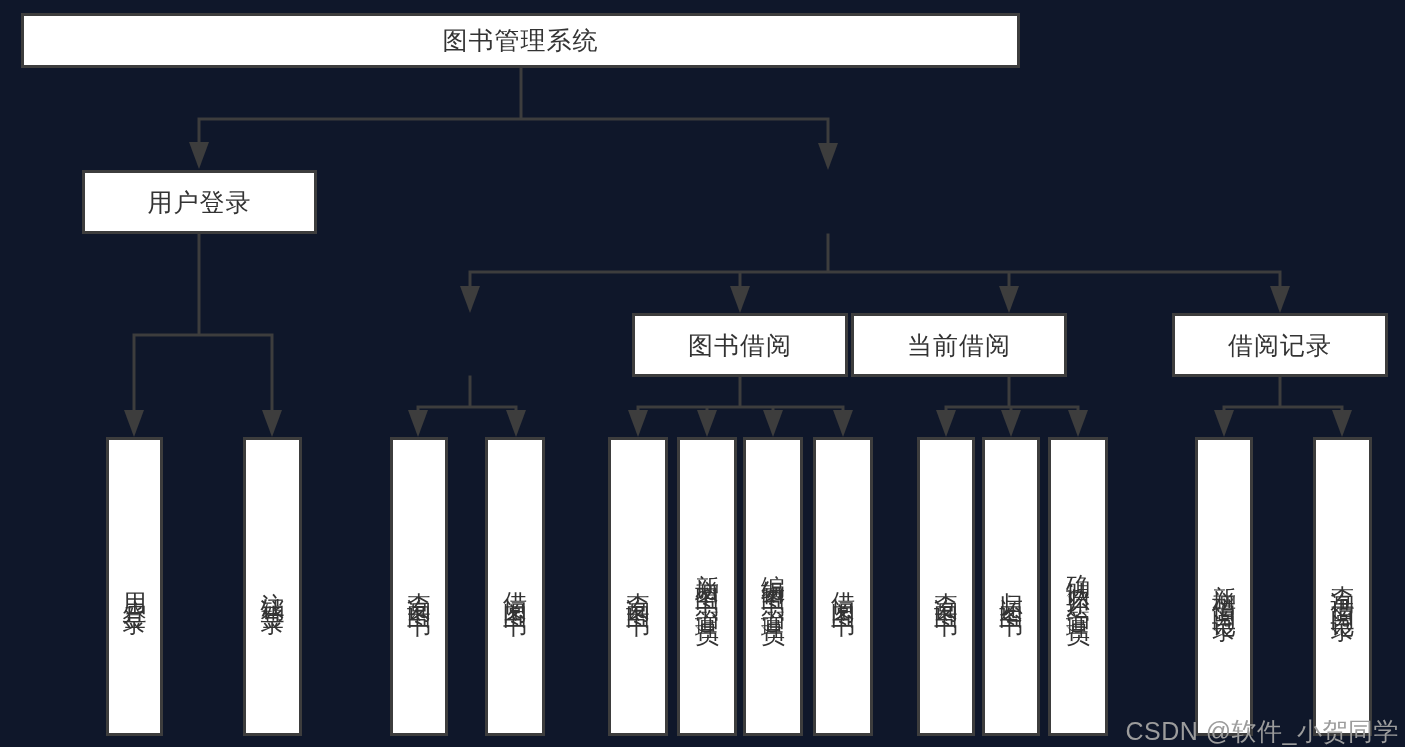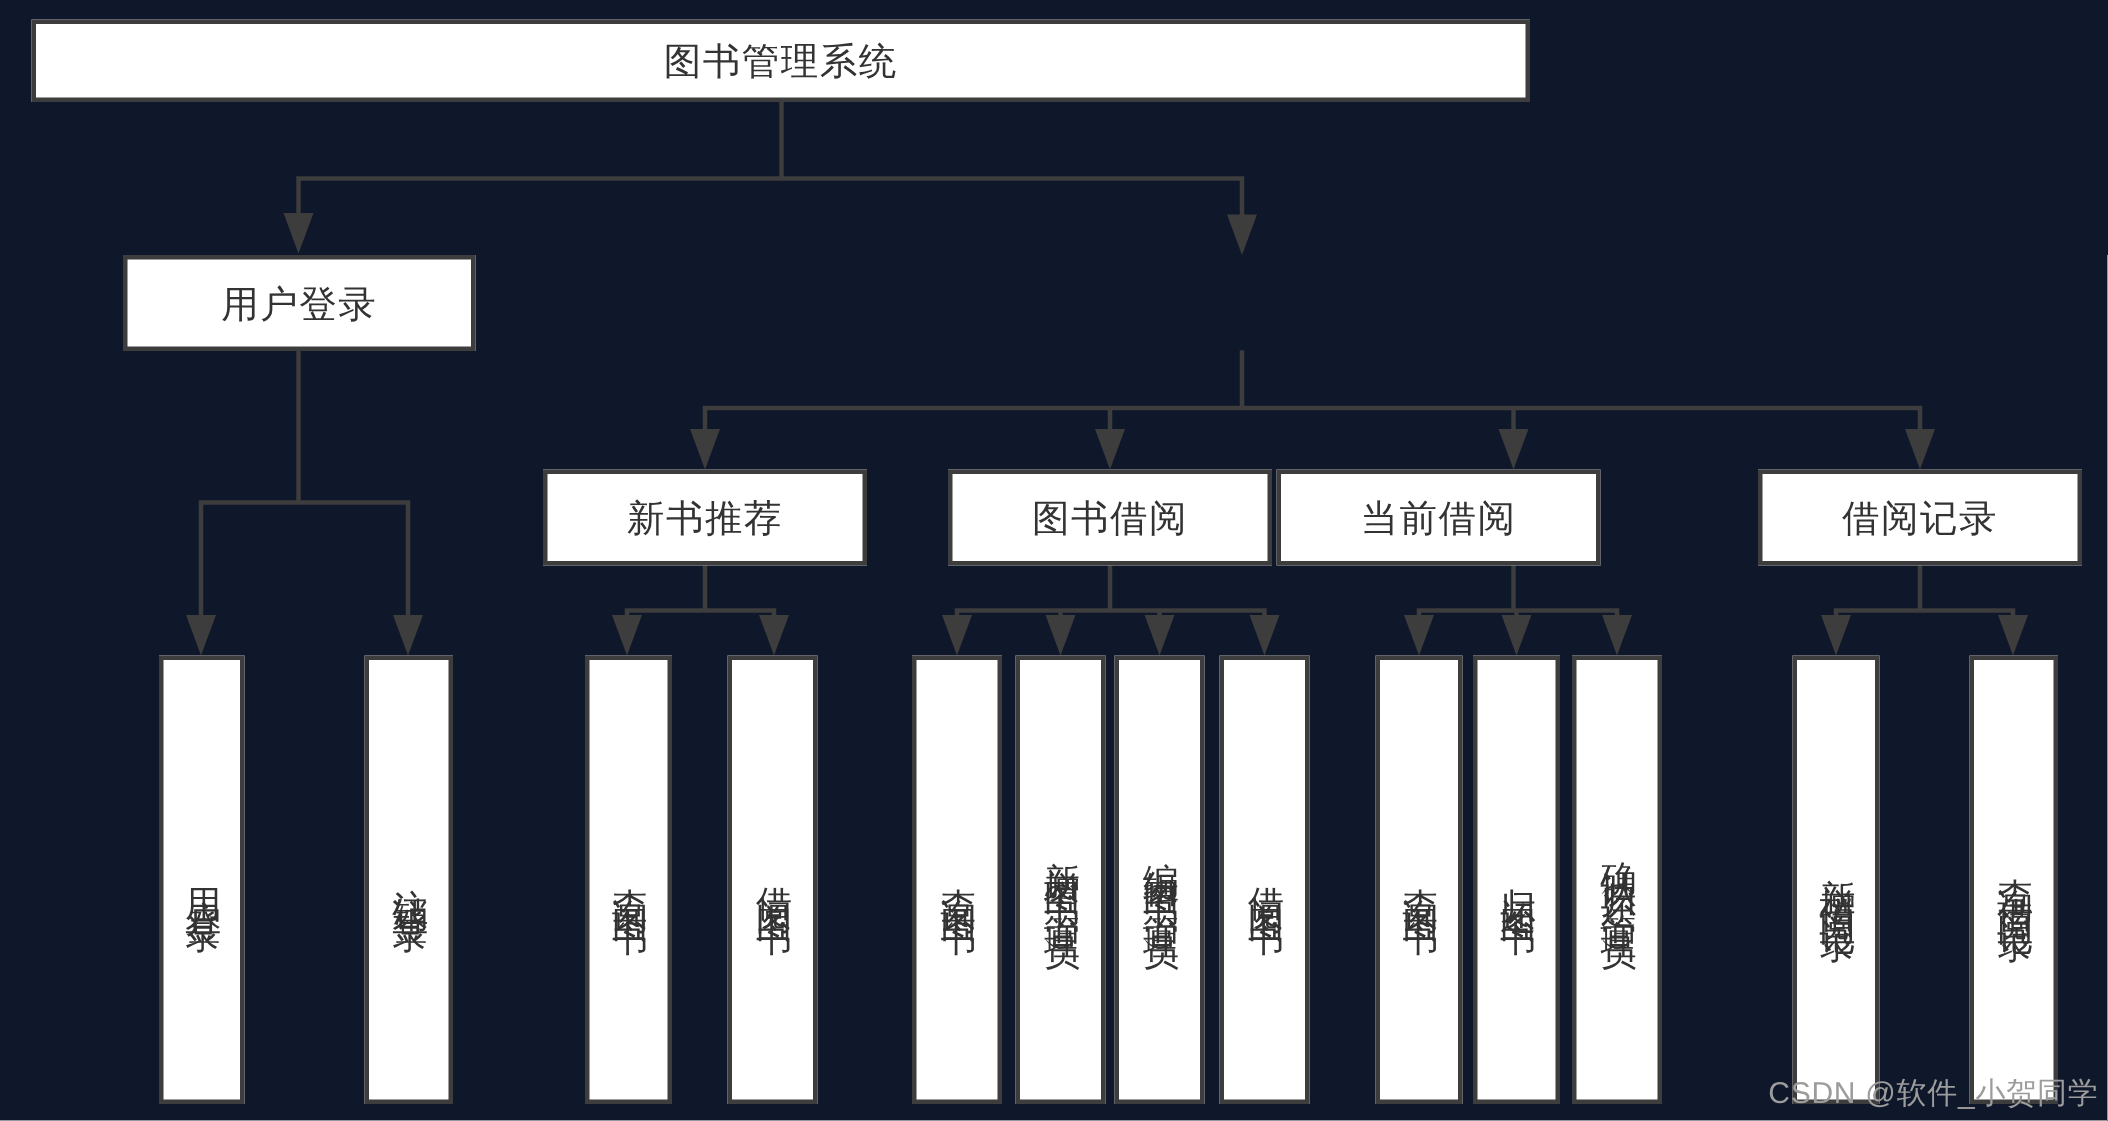--- a/index.html
+++ b/index.html
@@ -16,21 +16,21 @@
   .vbox{
     position:absolute;z-index:2;box-sizing:border-box;background:#fff;
     border:3px solid #3d3d3d;display:flex;align-items:center;justify-content:center;
   }
   .vbox span{
     writing-mode:vertical-rl;text-orientation:mixed;
     font-size:24px;letter-spacing:7px;color:#333;white-space:nowrap;line-height:1;
   }
   .watermark{
     position:absolute;z-index:3;top:715px;right:6px;
-    font-size:20px;color:#9c9c9c;letter-spacing:0.5px;white-space:nowrap;
+    font-size:25px;color:#9c9c9c;letter-spacing:0.5px;white-space:nowrap;
   }
 </style>
 </head>
 <body>
 
 <div class="diagram">
 
   <svg class="wires" width="1405" height="747" viewBox="0 0 1405 747">
     <g stroke="#3d3d3d" stroke-width="3" fill="none" stroke-linecap="square">
       <path d="M521 68 V119 M199 119 H828 M199 119 V160 M828 119 V160"></path>
@@ -61,21 +61,20 @@
       <polygon points="1068,410 1088,410 1078,437"></polygon>
       <polygon points="1214,410 1234,410 1224,437"></polygon>
       <polygon points="1332,410 1352,410 1342,437"></polygon>
     </g>
   </svg>
 
   <div class="hbox" style="left:21px;top:13px;width:999px;height:55px">图书管理系统</div>
 
   <div class="hbox" style="left:82px;top:170px;width:235px;height:64px">用户登录</div>
 
-  <div class="hbox" style="left:362px;top:313px;width:216px;height:64px">新书推荐</div>
   <div class="hbox" style="left:632px;top:313px;width:216px;height:64px">图书借阅</div>
   <div class="hbox" style="left:851px;top:313px;width:216px;height:64px">当前借阅</div>
   <div class="hbox" style="left:1172px;top:313px;width:216px;height:64px">借阅记录</div>
 
   <div class="vbox" style="left:106px;top:437px;width:57px;height:299px">
     <span>用户登录</span>
   </div>
   <div class="vbox" style="left:243px;top:437px;width:59px;height:299px">
     <span>注销登录</span>
   </div>

